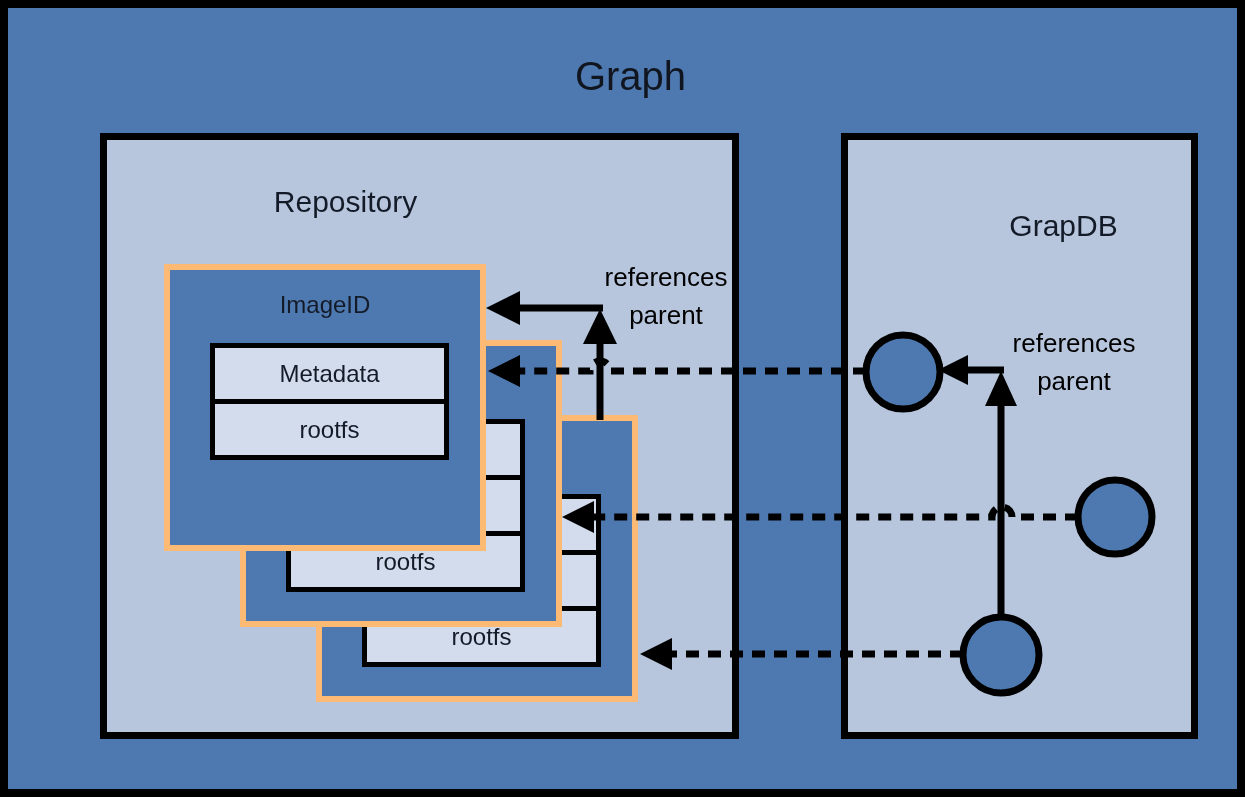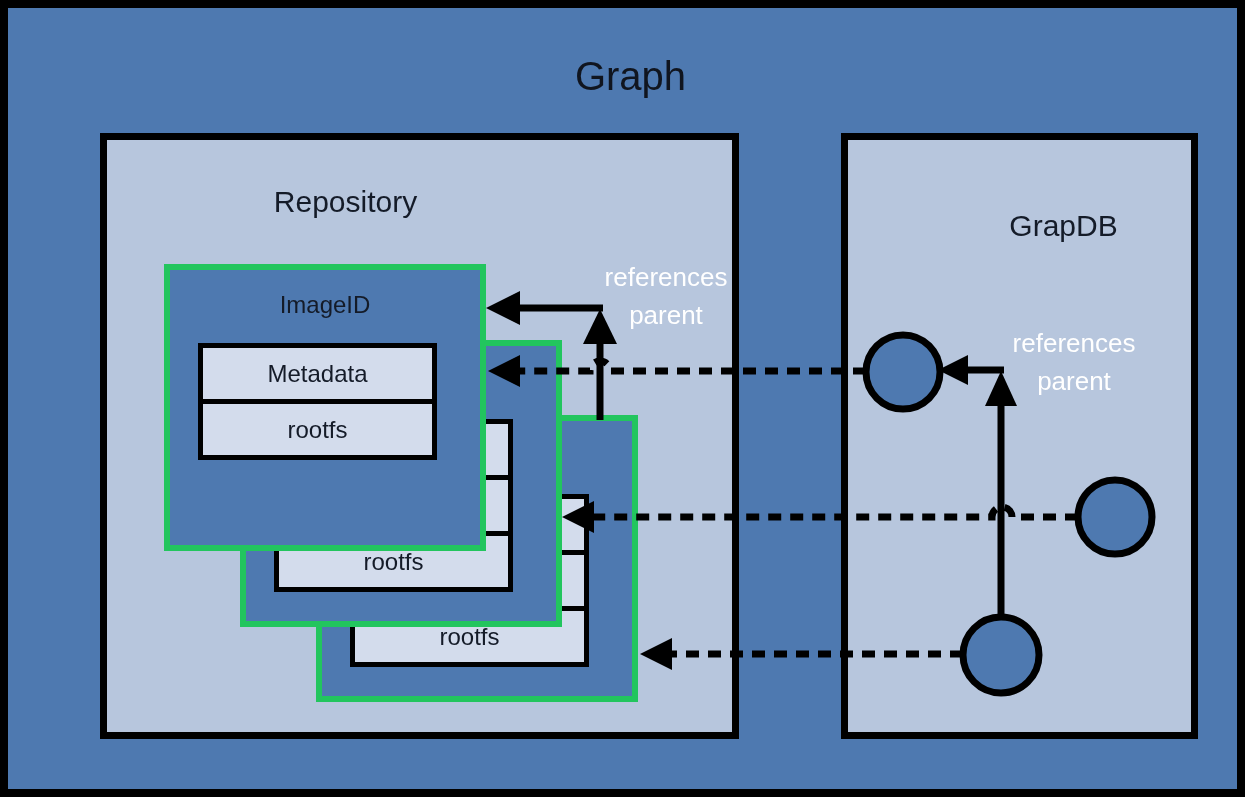--- a/index.html
+++ b/index.html
@@ -29,45 +29,45 @@
   .panel-title{
     text-align:center;
     font-size:30px;line-height:38px;
     color:#141b28;
   }
   .repo-title{left:75px;top:175px;width:525px;}
   .gdb-title{left:833px;top:199px;width:399px;margin-left:23px;}
   .card{
     width:322px;height:287px;
     background:#4e79b0;
-    border:6px solid #22c55e;
+    border:6px solid #fdba74;
   }
   .card.front{left:156px;top:256px;z-index:3;}
   .card.mid{left:232px;top:332px;z-index:2;}
   .card.back{left:308px;top:407px;z-index:1;}
   .card-title{
     position:absolute;left:0;top:20px;width:100%;
     text-align:center;font-size:24px;line-height:30px;
   }
   .rows{
-    position:absolute;left:28px;top:73px;width:239px;
+    position:absolute;left:40px;top:73px;width:239px;
   }
   .row{
     width:239px;height:61px;
     background:#d3dcec;
     border:5px solid #000;
     margin-top:-5px;
     display:flex;align-items:center;justify-content:center;
     font-size:24px;
   }
   .row:first-child{margin-top:0;}
   .arrow-label{
     text-align:center;
     font-size:26px;line-height:38px;
-    color:#ffffff;
+    color:#000000;
     z-index:5;
   }
   .label-repo{left:558px;top:250px;width:200px;}
   .label-gdb{left:966px;top:316px;width:200px;}
   svg.overlay{
     position:absolute;left:0;top:0;width:1245px;height:797px;
     z-index:6;pointer-events:none;
   }
   .stroke{stroke:#000;stroke-width:7;fill:none;}
   .dashed{stroke-dasharray:13 9;}

